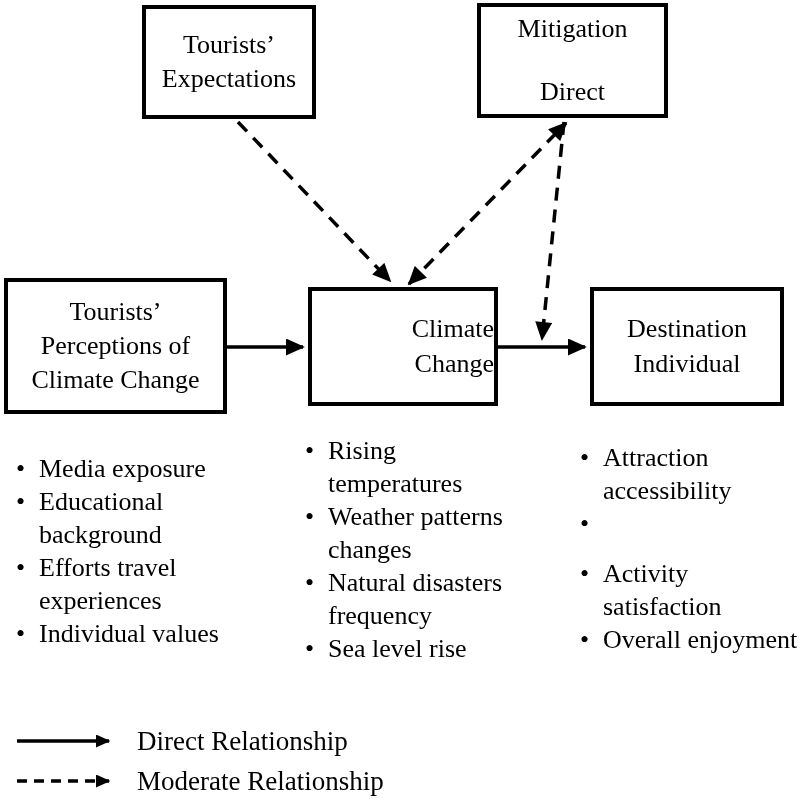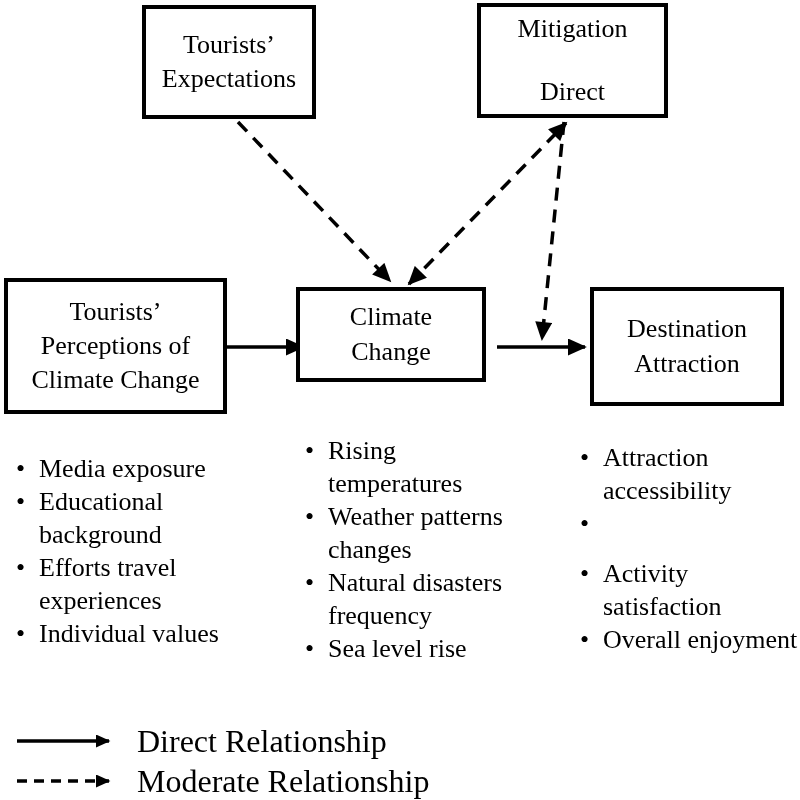--- a/index.html
+++ b/index.html
@@ -30,41 +30,41 @@
     justify-content: center;
     text-align: center;
     font-size: 26px;
     line-height: 1.32;
     z-index: 2;
   }
   .box span { display: block; white-space: nowrap; }
   #box-tourists-expectations { left: 142px; top: 5px;  width: 174px; height: 114px; }
   #box-mitigation-efforts    { left: 477px; top: 3px;  width: 191px; height: 115px; gap: 28px; }
   #box-tourists-perceptions  { left: 4px;  top: 278px; width: 223px; height: 136px; }
-  #box-climate-change        { left: 296px; top: 287px; width: 190px; height: 95px; }
+  #box-climate-change        { left: 308px; top: 287px; width: 190px; height: 119px; align-items: flex-end; }
   #box-destination-experience{ left: 590px; top: 287px; width: 194px; height: 119px; text-align: center; }
 
   ul.bullets {
     position: absolute;
     margin: 0; padding: 0;
     list-style: none;
     font-size: 26px;
     line-height: 33px;
     z-index: 2;
   }
   ul.bullets li { display: flex; }
   ul.bullets .dot { flex: 0 0 23px; }
   #list-perceptions { left: 16px;  top: 452px; width: 250px; }
   #list-climate     { left: 305px; top: 434px; width: 218px; }
   #list-experience  { left: 580px; top: 441px; width: 222px; }
   #list-experience li.spaced { margin-top: 17px; }
 
   .legend-label {
     position: absolute;
-    font-size: 32px;
+    font-size: 27px;
     line-height: 31px;
     white-space: nowrap;
     z-index: 2;
   }
   #legend-direct-label   { left: 137px; top: 726px; }
   #legend-moderate-label { left: 137px; top: 766px; }
 </style>
 </head>
 <body>
 
@@ -111,21 +111,21 @@
     <span>Climate Change</span>
   </div>
 
   <div class="box" id="box-climate-change">
     <span>Climate</span>
     <span>Change</span>
   </div>
 
   <div class="box" id="box-destination-experience">
     <span>Destination</span>
-    <span>Attraction</span>
+    <span>Individual</span>
   </div>
 
   <ul class="bullets" id="list-perceptions">
     <li>
       <span class="dot">•</span>
       <span class="li-text">Media exposure</span>
     </li>
     <li>
       <span class="dot">•</span>
       <span class="li-text">Educational background</span>

